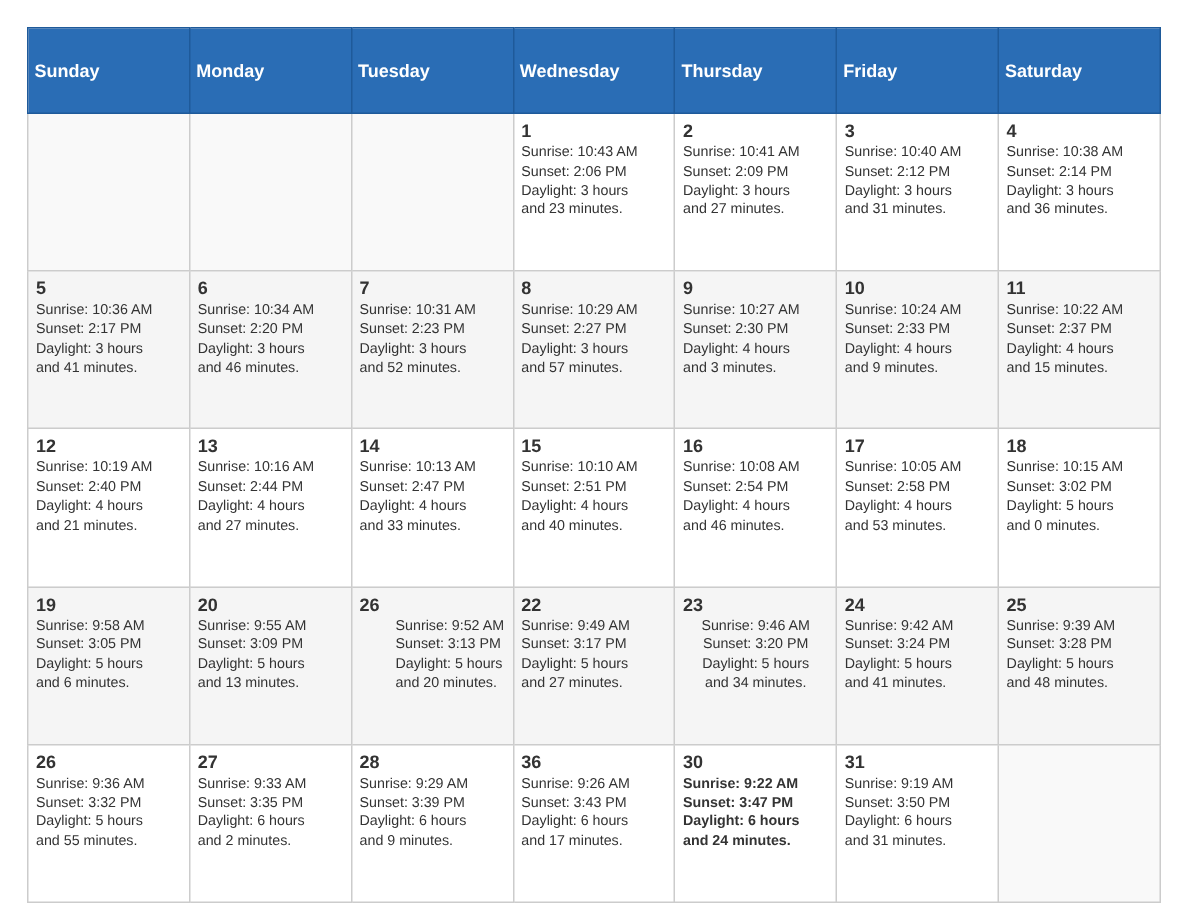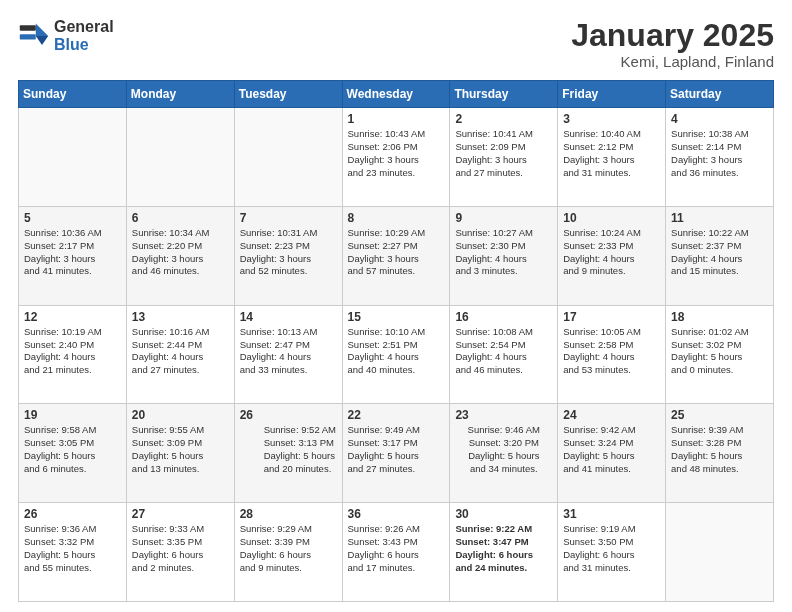--- a/index.html
+++ b/index.html
@@ -66,21 +66,21 @@
       border: 1px solid #ccc;
       border-collapse: collapse;
       width: 100%;
       table-layout: fixed;
     }
     .calendar thead tr th {
       background: #2a6db5;
       color: #fff;
       font-size: 12px;
       font-weight: bold;
-      padding: 6px 4px;
+      padding: 21px 4px;
       text-align: left;
       border: 1px solid #1e5a9a;
     }
     .calendar tbody tr td {
       border: 1px solid #ccc;
       vertical-align: top;
       padding: 4px 5px;
       font-size: 10px;
       color: #333;
       height: 88px;
@@ -101,38 +101,20 @@
       background: #f9f9f9;
     }
     .row-alt {
       background: #f5f5f5;
     }
   </style>
 </head>
 <body>
 
 <div class="page">
-  <div class="header">
-    <div class="logo">
-      <svg class="logo-icon" viewBox="0 0 36 36">
-        <polygon points="20,4 34,18 20,18" fill="#2a6db5"></polygon>
-        <polygon points="20,18 34,18 27,28" fill="#1a4d8f"></polygon>
-        <rect x="2" y="6" width="18" height="6" rx="1" fill="#333"></rect>
-        <rect x="2" y="16" width="18" height="6" rx="1" fill="#2a6db5"></rect>
-      </svg>
-      <div class="logo-text">
-        <span class="logo-general">General</span>
-        <span class="logo-blue">Blue</span>
-      </div>
-    </div>
-    <div class="title-block">
-      <h1>January 2025</h1>
-      <h2>Kemi, Lapland, Finland</h2>
-    </div>
-  </div>
 
   <table class="calendar">
     <thead>
       <tr>
         <th>Sunday</th>
         <th>Monday</th>
         <th>Tuesday</th>
         <th>Wednesday</th>
         <th>Thursday</th>
         <th>Friday</th>
@@ -262,21 +244,21 @@
           </td>
           <td>
             <span class="day-number">17</span>
             <div class="day-info" style="white-space: pre-line;">Sunrise: 10:05 AM
 Sunset: 2:58 PM
 Daylight: 4 hours
 and 53 minutes.</div>
           </td>
           <td>
             <span class="day-number">18</span>
-            <div class="day-info" style="white-space: pre-line;">Sunrise: 01:02 AM
+            <div class="day-info" style="white-space: pre-line;">Sunrise: 10:15 AM
 Sunset: 3:02 PM
 Daylight: 5 hours
 and 0 minutes.</div>
           </td>
         </tr>
         <tr class="row-alt">
           <td>
             <span class="day-number">19</span>
             <div class="day-info" style="white-space: pre-line;">Sunrise: 9:58 AM
 Sunset: 3:05 PM

